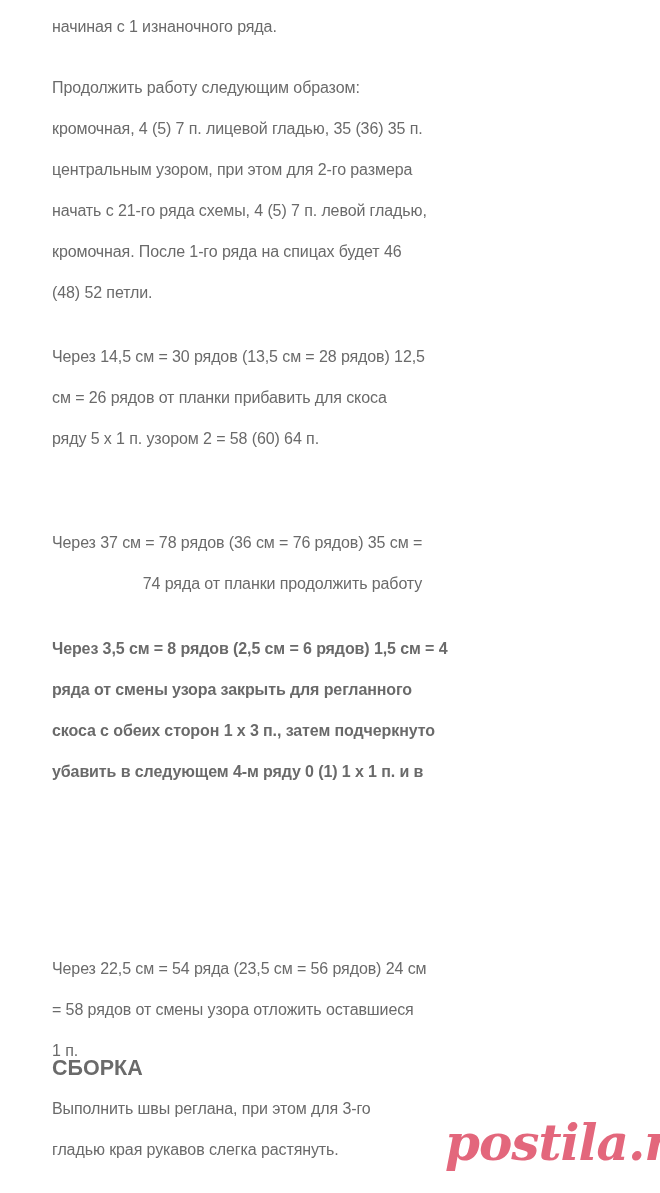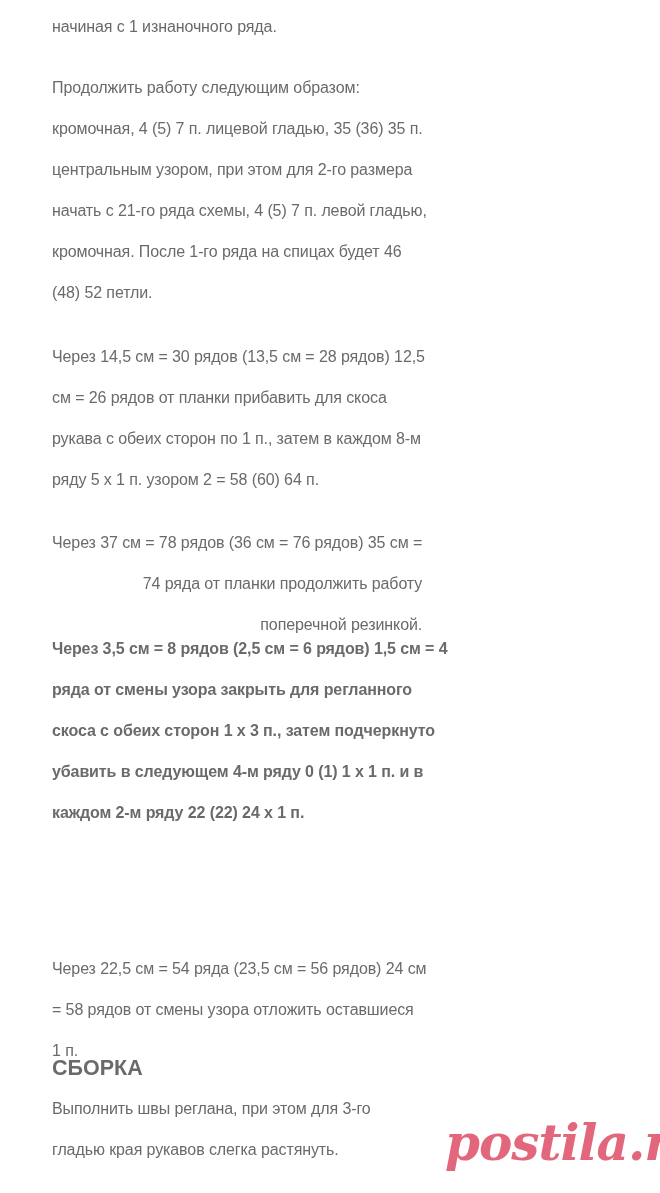--- a/index.html
+++ b/index.html
@@ -60,36 +60,33 @@
     <span class="line">кромочная, 4 (5) 7 п. лицевой гладью, 35 (36) 35 п.</span>
     <span class="line">центральным узором, при этом для 2-го размера</span>
     <span class="line">начать с 21-го ряда схемы, 4 (5) 7 п. левой гладью,</span>
     <span class="line">кромочная. После 1-го ряда на спицах будет 46</span>
     <span class="line">(48) 52 петли.</span>
   </p>
 
   <p class="para" style="position:absolute; top:336px;">
     <span class="line">Через 14,5 см = 30 рядов (13,5 см = 28 рядов) 12,5</span>
     <span class="line">см = 26 рядов от планки прибавить для скоса</span>
-    <span class="line">рукава с обеих сторон по 1 п., затем в каждом 8-м</span>
     <span class="line">ряду 5 х 1 п. узором 2 = 58 (60) 64 п.</span>
   </p>
 
   <p class="para" style="position:absolute; top:522px;text-align:right;">
     <span class="line">Через 37 см = 78 рядов (36 см = 76 рядов) 35 см =</span>
     <span class="line">74 ряда от планки продолжить работу</span>
-    <span class="line">поперечной резинкой.</span>
   </p>
 
   <p class="para" style="position:absolute; top:628px;font-weight:bold;">
     <span class="line">Через 3,5 см = 8 рядов (2,5 см = 6 рядов) 1,5 см = 4</span>
     <span class="line">ряда от смены узора закрыть для регланного</span>
     <span class="line">скоса с обеих сторон 1 х 3 п., затем подчеркнуто</span>
     <span class="line">убавить в следующем 4-м ряду 0 (1) 1 х 1 п. и в</span>
-    <span class="line">каждом 2-м ряду 22 (22) 24 х 1 п.</span>
   </p>
 
   <p class="para" style="position:absolute; top:948px;">
     <span class="line">Через 22,5 см = 54 ряда (23,5 см = 56 рядов) 24 см</span>
     <span class="line">= 58 рядов от смены узора отложить оставшиеся</span>
     <span class="line">1 п.</span>
   </p>
 
   <div style="position:absolute; top:1048px;">
     <h2 class="heading" style="font-weight:bold; line-height:40px;">СБОРКА</h2>

